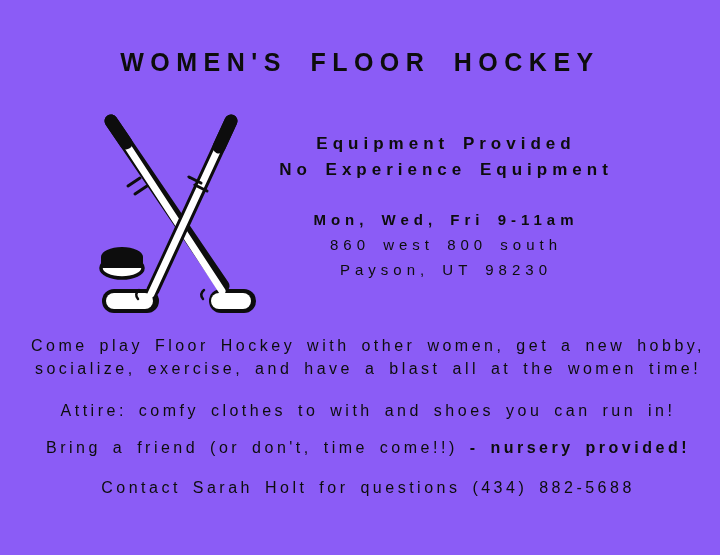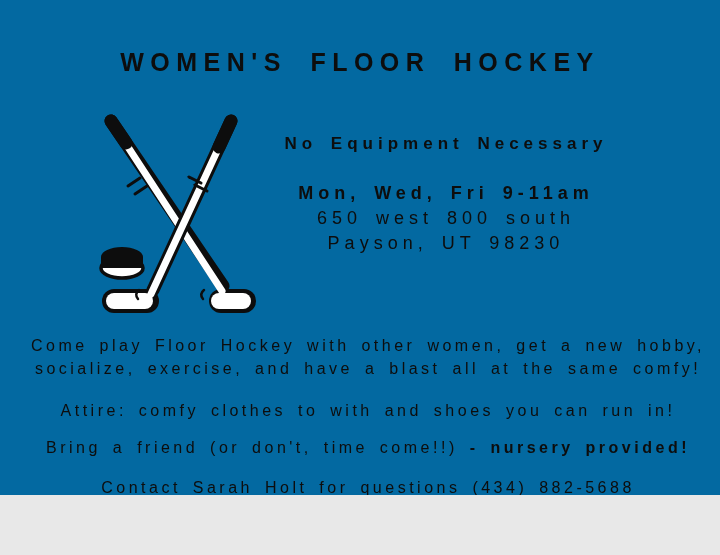--- a/index.html
+++ b/index.html
@@ -1,19 +1,19 @@
 <!DOCTYPE html>
 <html><head>
 <meta charset="utf-8">
 <style>
   html,body{margin:0;padding:0;background:#e8e8e8;}
   .flyer{
     position:relative;
-    width:720px;height:495px;
-    background:#0369a1;
+    width:720px;height:555px;
+    background:#8b5cf6;
     color:#0d0d0d;
     font-family:"Liberation Sans", sans-serif;
     overflow:hidden;
     margin:0 auto;
   }
   .title{
     position:absolute;top:48px;left:0;width:720px;margin:0;
     text-align:center;
     font-size:25px;font-weight:700;
     letter-spacing:6.5px;word-spacing:10px;
@@ -24,21 +24,21 @@
   }
   .info-col{
     position:absolute;left:250px;top:131px;width:392px;
     text-align:center;
   }
   .equip{
     font-weight:700;font-size:17px;letter-spacing:5px;word-spacing:4px;
     line-height:26px;white-space:nowrap;
   }
   .schedule{
-    margin-top:24px;font-size:18px;letter-spacing:5px;word-spacing:4px;
+    margin-top:24px;font-size:15px;letter-spacing:5px;word-spacing:4px;
     line-height:25px;white-space:nowrap;
   }
   .schedule .days{font-weight:700;}
   .body-text p{
     position:absolute;left:8px;width:720px;margin:0;
     text-align:center;
     font-size:16px;letter-spacing:3.5px;word-spacing:4px;
     line-height:23px;
   }
   .p-pitch{top:334px;}
@@ -82,33 +82,34 @@
       <g>
         <ellipse cx="39" cy="158" rx="21" ry="10" fill="#ffffff" stroke="#0d0d0d" stroke-width="3.5"></ellipse>
         <rect x="18" y="147" width="42" height="11" fill="#0d0d0d"></rect>
         <ellipse cx="39" cy="147" rx="21" ry="10" fill="#0d0d0d"></ellipse>
       </g>
     </svg>
   </div>
 
   <div class="info-col">
     <div class="equip">
-      <div>No Equipment Necessary</div>
+      <div>Equipment Provided</div>
+      <div>No Experience Equipment</div>
     </div>
     <div class="schedule">
       <div class="days">Mon, Wed, Fri 9-11am</div>
-      <div>650 west 800 south</div>
+      <div>860 west 800 south</div>
       <div>Payson, UT 98230</div>
     </div>
   </div>
 
   <div class="body-text">
     <p class="p-pitch">
       <span>Come play Floor Hockey with other women, get a new hobby,</span><br>
-      <span>socialize, exercise, and have a blast all at the same comfy!</span>
+      <span>socialize, exercise, and have a blast all at the women time!</span>
     </p>
     <p class="p-attire">Attire: comfy clothes to with and shoes you can run in!</p>
     <p class="p-bring">
       <span>Bring a friend (or don't, time come!!)</span>
       <span class="bold">- nursery provided!</span>
     </p>
     <p class="p-contact">Contact Sarah Holt for questions (434) 882-5688</p>
   </div>
 
 </div>

